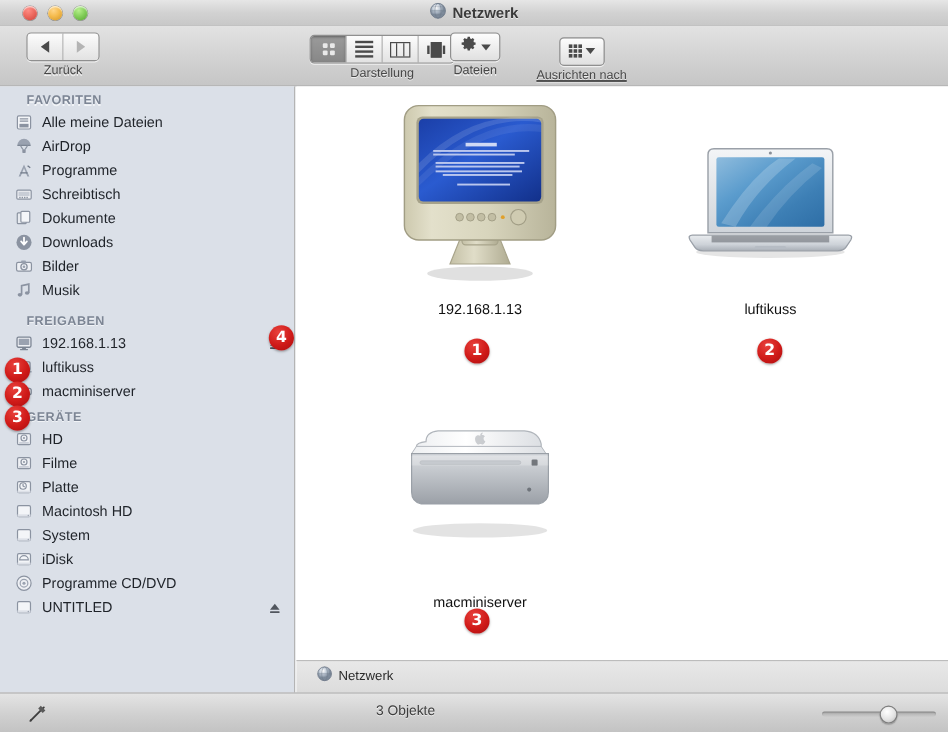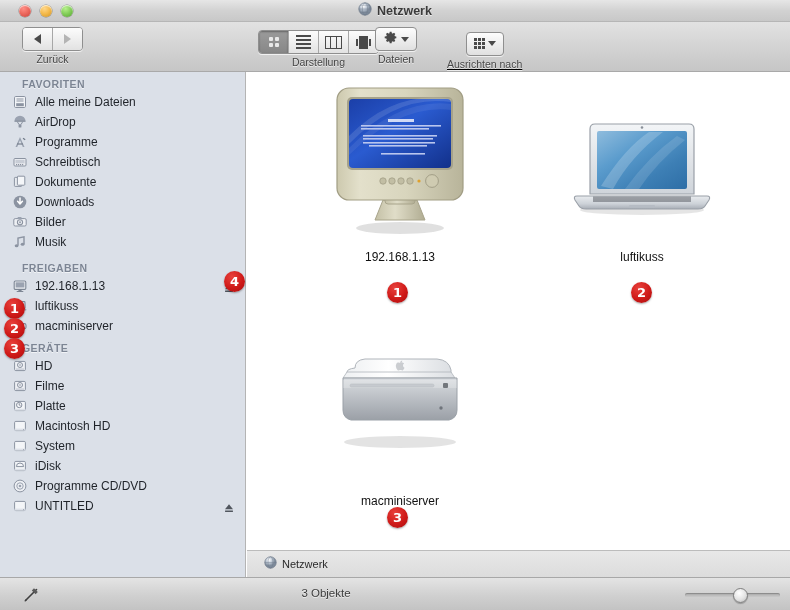--- a/index.html
+++ b/index.html
@@ -181,21 +181,21 @@
 
   
   #statusbar {
     position: absolute; left: 0; top: 577px;
     width: 790px; height: 33px;
     background: linear-gradient(180deg, #e4e4e4 0%, #d0d0d0 55%, #c3c3c3 100%);
     border-top: 1px solid #a8a8a8;
     box-sizing: border-box;
   }
   #status-text {
-    position: absolute; left: 0; top: 9px; width: 652px;
+    position: absolute; left: 12px; top: 9px; width: 652px;
     text-align: center; font-size: 11.5px; color: #3d3d3d;
     text-shadow: 0 1px 0 rgba(255,255,255,.6);
   }
   #zoom-slider {
     position: absolute; right: 10px; top: 13px;
     width: 95px; height: 8px;
   }
   #slider-track {
     position: absolute; left: 0; top: 2px; width: 95px; height: 4px;
     border-radius: 2px;

